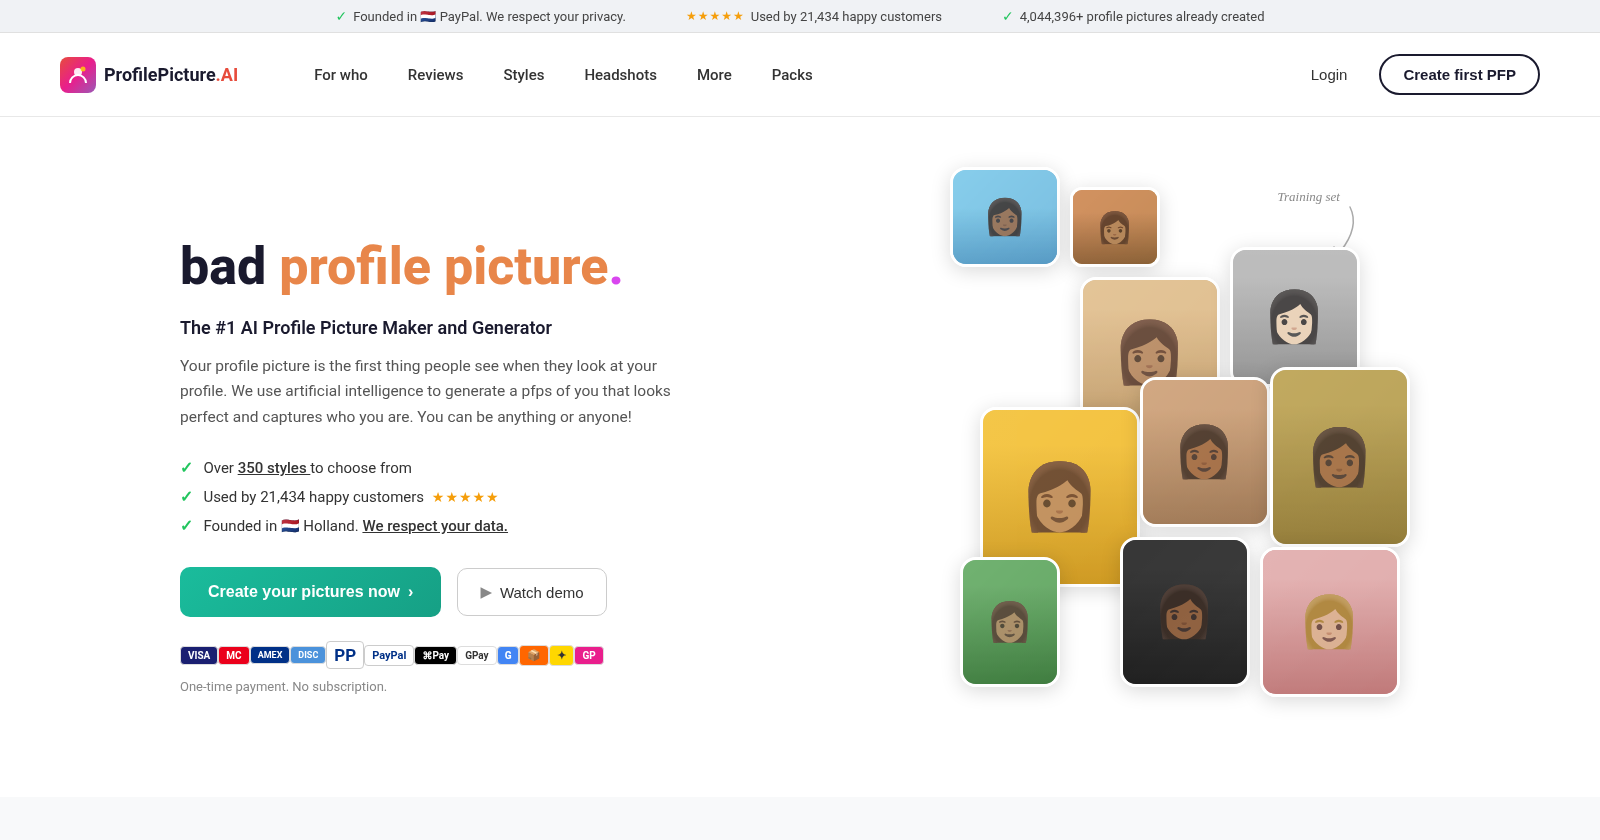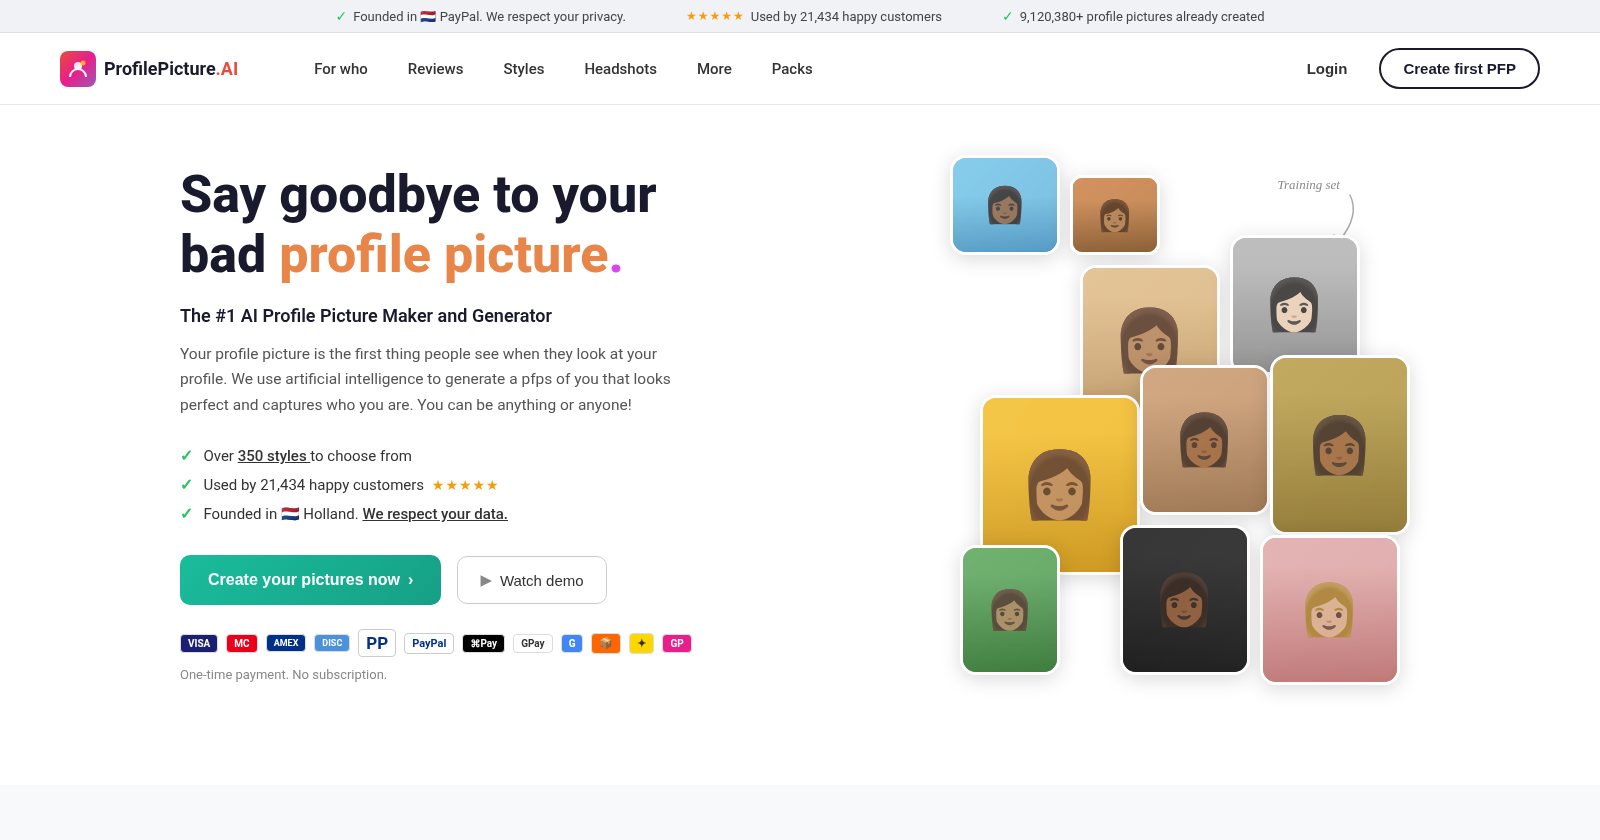--- a/index.html
+++ b/index.html
@@ -21,21 +21,21 @@
     .check-green { color: #22c55e; font-size: 14px; }
     .stars-sm { color: #f59e0b; font-size: 12px; letter-spacing: 1px; }
 
     
     nav {
       background: #fff;
       border-bottom: 1px solid #e8e8e8;
       padding: 0 60px;
       display: flex;
       align-items: center;
-      height: 72px;
+      height: 84px;
       gap: 0;
     }
     .logo-area { display: flex; align-items: center; gap: 8px; margin-right: 60px; cursor: pointer; }
     .logo-icon {
       width: 36px; height: 36px;
       background: linear-gradient(135deg, #e74c3c, #e91e8c, #9b59b6);
       border-radius: 8px;
       display: flex; align-items: center; justify-content: center;
       color: white; font-size: 18px;
     }
@@ -51,21 +51,21 @@
       border-radius: 6px;
       text-decoration: none;
       font-weight: 500;
     }
 
     .nav-right { display: flex; align-items: center; gap: 16px; margin-left: auto; }
     .login-btn {
       font-size: 15px;
       color: #333;
       cursor: pointer;
-      font-weight: 700;
+      font-weight: 400;
       padding: 8px 16px;
       border-radius: 6px;
       border: none;
       background: transparent;
     }
     .cta-btn {
       background: #fff;
       color: #1a1a2e;
       border: 2px solid #1a1a2e;
       padding: 10px 22px;
@@ -156,21 +156,21 @@
       border: 1.5px solid #ccc;
       padding: 14px 22px;
       border-radius: 10px;
       font-size: 15px;
       font-weight: 500;
       cursor: pointer;
       display: flex; align-items: center; gap: 8px;
     }
     .watch-btn .play-icon { color: #888; }
 
-    .payment-icons { display: flex; align-items: center; gap: 8px; margin-bottom: 10px; flex-wrap: wrap; }
+    .payment-icons { display: flex; align-items: center; gap: 0; margin-bottom: 10px; flex-wrap: wrap; }
     .pay-badge {
       background: #f0f0f0;
       border: 1px solid #ddd;
       border-radius: 4px;
       padding: 3px 7px;
       font-size: 10px;
       font-weight: 700;
       color: #333;
     }
     .pay-visa { background: #1a1f71; color: white; }
@@ -236,21 +236,21 @@
   <div class="top-banner-item">
     <span class="check-green">✓</span>
     <span>Founded in 🇳🇱 PayPal. We respect your privacy.</span>
   </div>
   <div class="top-banner-item">
     <span class="stars-sm">★★★★★</span>
     <span>Used by 21,434 happy customers</span>
   </div>
   <div class="top-banner-item">
     <span class="check-green">✓</span>
-    <span>9,120,380+ profile pictures already created</span>
+    <span>4,044,396+ profile pictures already created</span>
   </div>
 </div>
 
 <nav>
   <div class="logo-area">
     <div class="logo-icon">
       <svg width="22" height="22" viewBox="0 0 22 22" fill="none">
         <circle cx="11" cy="8" r="4" fill="white" opacity="0.9"></circle>
         <path d="M3 19c0-4.4 3.6-8 8-8s8 3.6 8 8" stroke="white" stroke-width="2" fill="none"></path>
         <circle cx="16" cy="5" r="2.5" fill="#ffd700" opacity="0.8"></circle>
@@ -273,21 +273,21 @@
     <button class="cta-btn">Create first PFP</button>
   </div>
 </nav>
 
 <div class="main-container">
 
   <div class="left-content">
 
 
     <h1 class="hero-title">
-      <span>Say goodbye to your</span><br>
+      <br>
       <span>bad </span><span class="colored">profile picture</span><span class="dot">.</span>
     </h1>
 
     <p class="hero-subtitle">The #1 AI Profile Picture Maker and Generator</p>
 
     <p class="hero-desc">Your profile picture is the first thing people see when they look at your profile. We use artificial intelligence to generate a pfps of you that looks perfect and captures who you are. You can be anything or anyone!</p>
 
     <div class="feature-list">
       <div class="feature-item">
         <span class="feature-check">✓</span>

